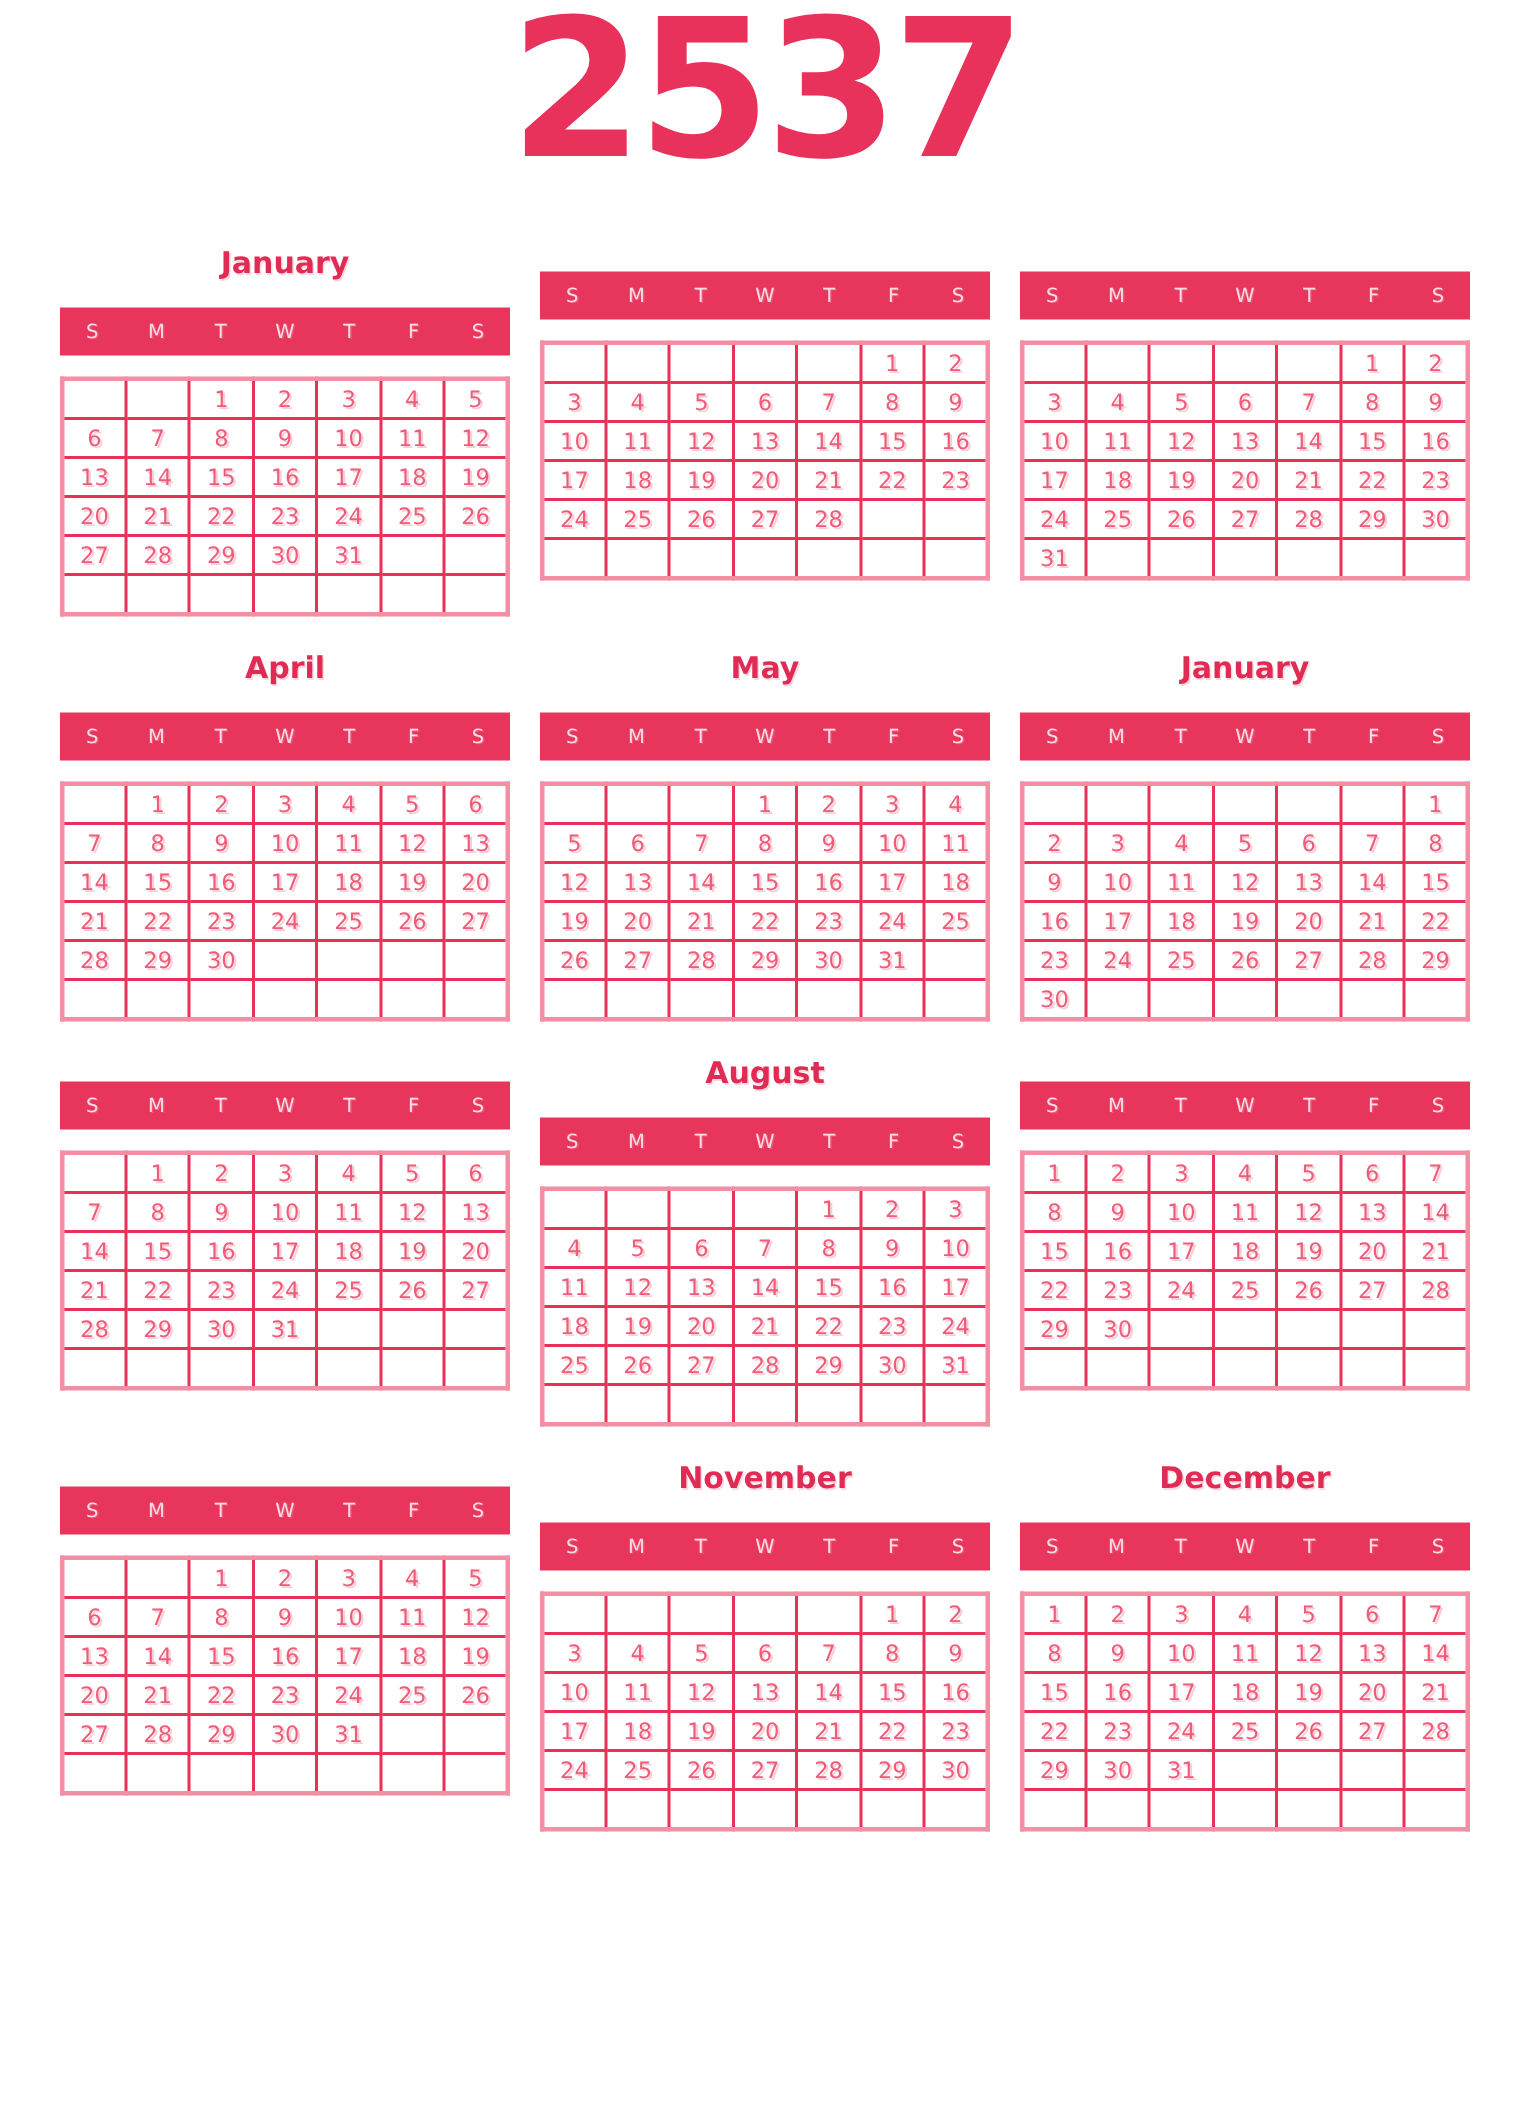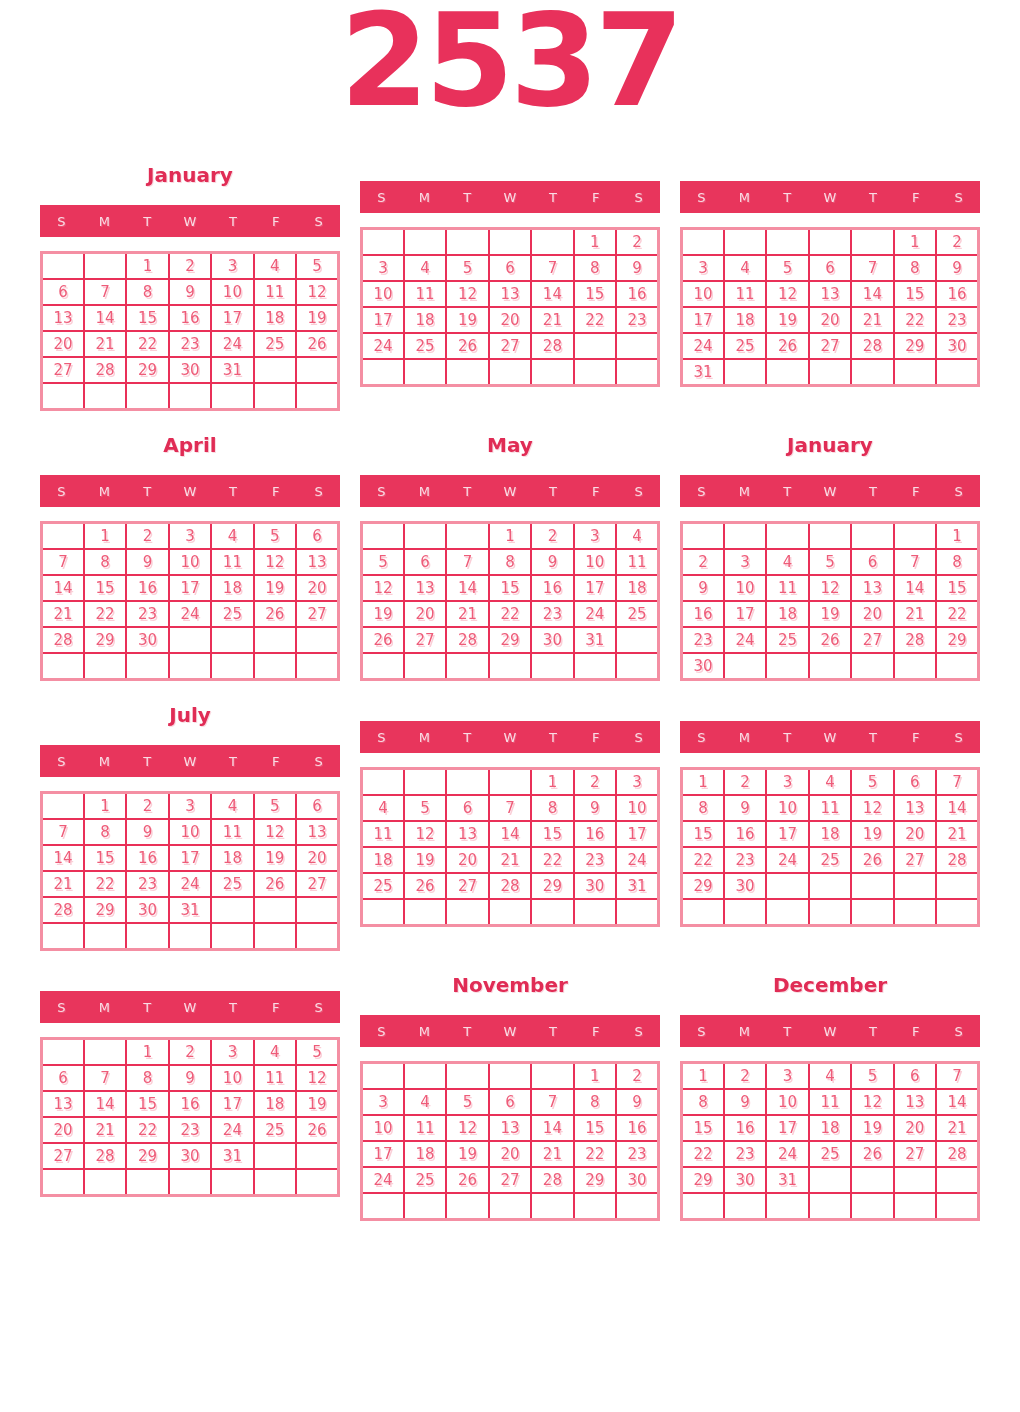--- a/index.html
+++ b/index.html
@@ -503,21 +503,20 @@
             <td></td>
             <td></td>
             <td></td>
             <td></td>
           </tr>
         </tbody>
     </table>
   </div>
 
   <div class="month-block">
-    <div class="month-title">July</div>
     <div class="weekday-header-row">
         <span>S</span>
         <span>M</span>
         <span>T</span>
         <span>W</span>
         <span>T</span>
         <span>F</span>
         <span>S</span>
       </div>
     <table class="month-table">
@@ -574,20 +573,21 @@
             <td></td>
             <td></td>
             <td></td>
             <td></td>
           </tr>
         </tbody>
     </table>
   </div>
 
   <div class="month-block">
+    <div class="month-title">August</div>
     <div class="weekday-header-row">
         <span>S</span>
         <span>M</span>
         <span>T</span>
         <span>W</span>
         <span>T</span>
         <span>F</span>
         <span>S</span>
       </div>
     <table class="month-table">

